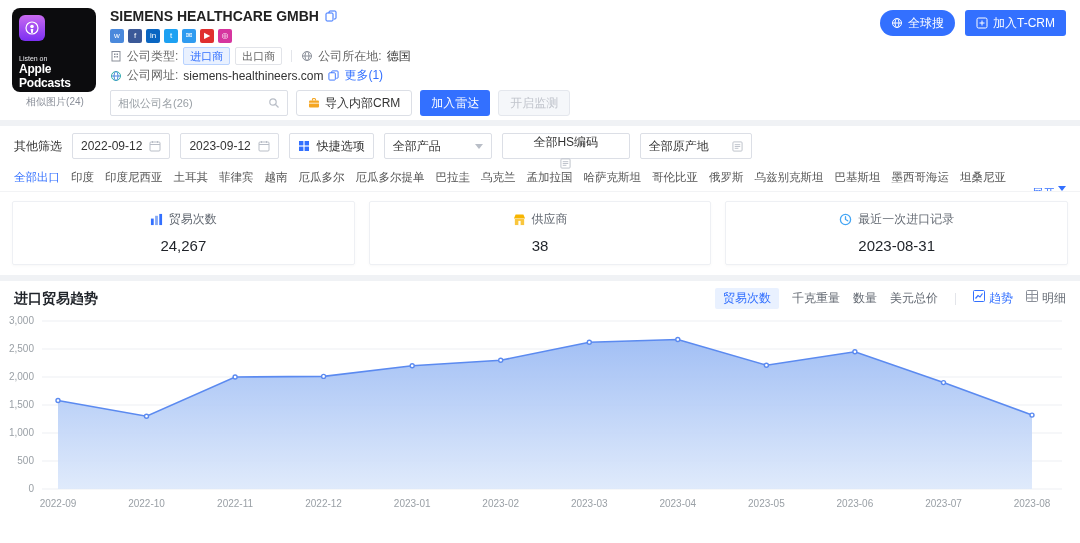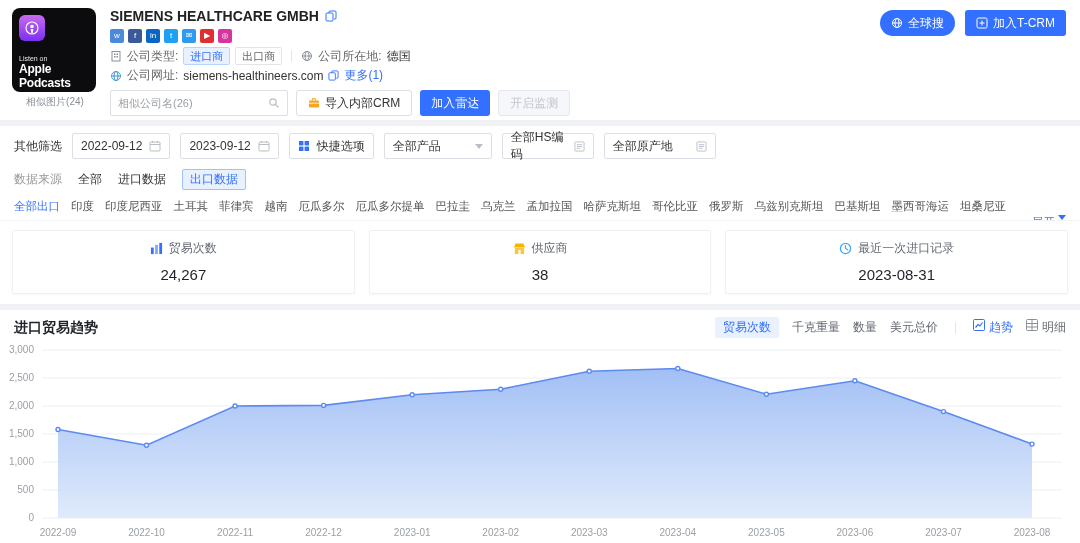--- a/index.html
+++ b/index.html
@@ -230,46 +230,40 @@
           <rect x="6.6" y="1" width="4.4" height="4.4" fill="#3370ff"></rect>
         <rect x="1" y="6.6" width="4.4" height="4.4" fill="#3370ff"></rect>
           <rect x="6.6" y="6.6" width="4.4" height="4.4" fill="#3370ff"></rect>
       </svg>
       <span>快捷选项</span>
     </div>
     <div class="fbox" style="width:108px; justify-content:space-between;">
       <span class="ph">全部产品</span>
       <span class="caret"></span>
     </div>
-    <div class="fbox" style="width:92px; justify-content:space-between;">
+    <div class="fbox" style="width:128px; justify-content:space-between;flex-direction:column;">
       <span class="ph">全部HS编码</span>
       <svg class="ic" width="11" height="11" viewBox="0 0 12 12">
         <rect x="1" y="1" width="10" height="10" rx="1" fill="none" stroke="#b9bec7"></rect>
         <line x1="3" y1="4" x2="9" y2="4" stroke="#b9bec7"></line>
           <line x1="3" y1="6" x2="9" y2="6" stroke="#b9bec7"></line>
           <line x1="3" y1="8" x2="7" y2="8" stroke="#b9bec7"></line>
       </svg>
     </div>
     <div class="fbox" style="width:112px; justify-content:space-between;">
       <span class="ph">全部原产地</span>
       <svg class="ic" width="11" height="11" viewBox="0 0 12 12">
         <rect x="1" y="1" width="10" height="10" rx="1" fill="none" stroke="#b9bec7"></rect>
         <line x1="3" y1="4" x2="9" y2="4" stroke="#b9bec7"></line>
           <line x1="3" y1="6" x2="9" y2="6" stroke="#b9bec7"></line>
           <line x1="3" y1="8" x2="7" y2="8" stroke="#b9bec7"></line>
       </svg>
     </div>
   </div>
 
-  <div class="source-row">
-    <span class="source-label">数据来源</span>
-    <span class="source-opt">全部</span>
-    <span class="source-opt">进口数据</span>
-    <span class="source-opt active">出口数据</span>
-  </div>
 
   <div class="country-row">
     <span class="country active">全部出口</span>
       <span class="country">印度</span>
       <span class="country">印度尼西亚</span>
       <span class="country">土耳其</span>
       <span class="country">菲律宾</span>
       <span class="country">越南</span>
       <span class="country">厄瓜多尔</span>
       <span class="country">厄瓜多尔提单</span>

